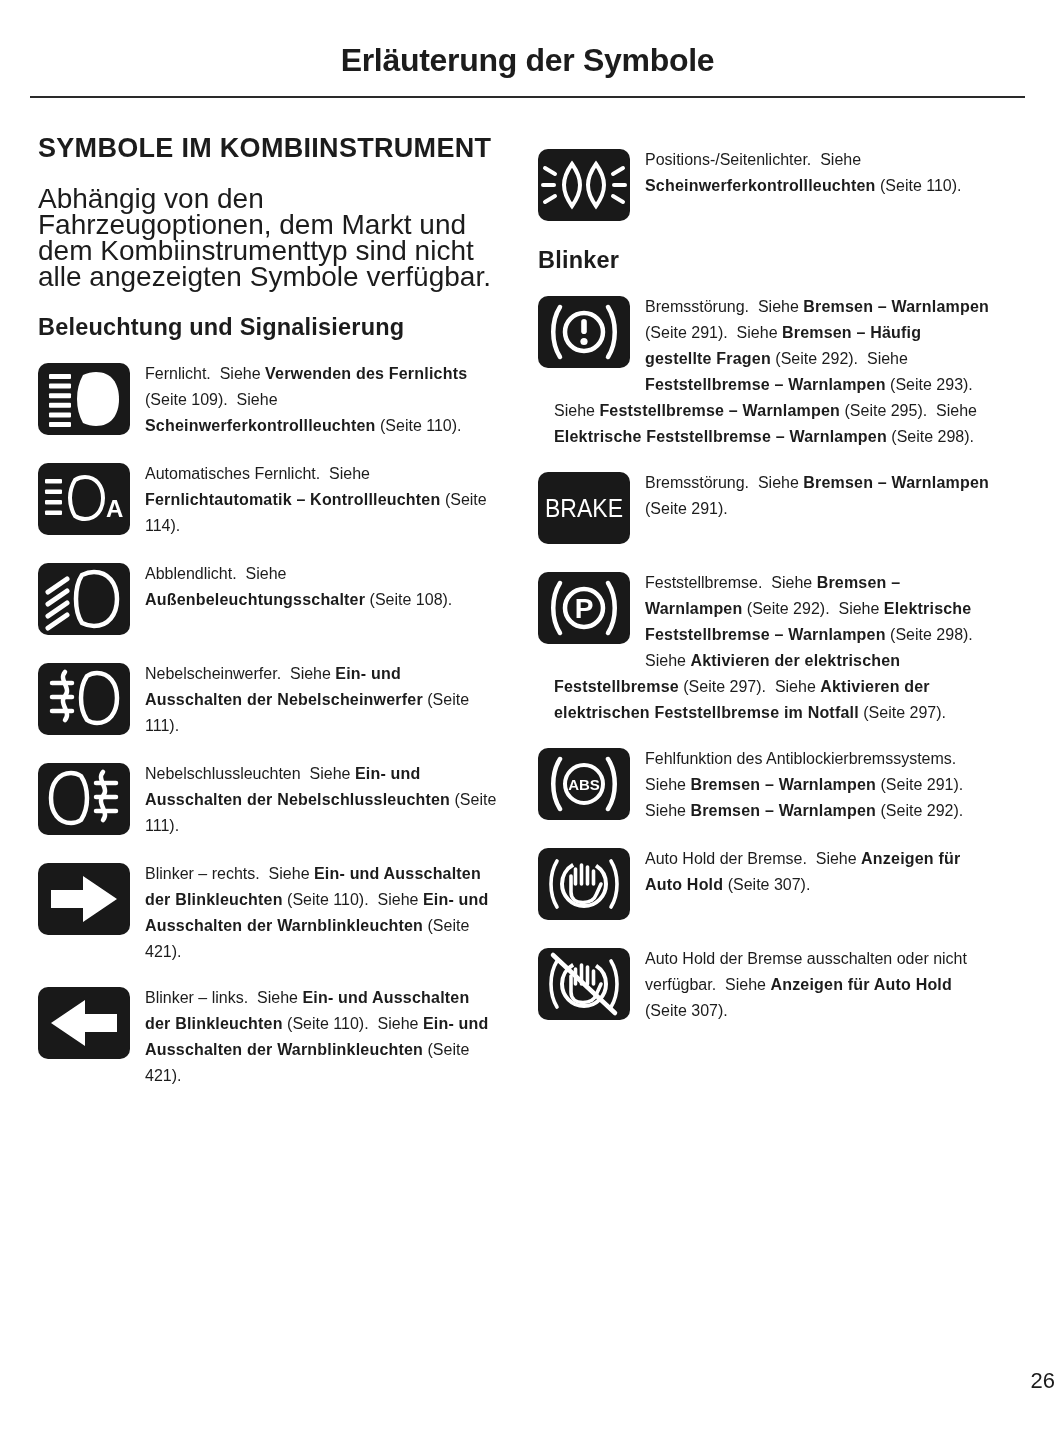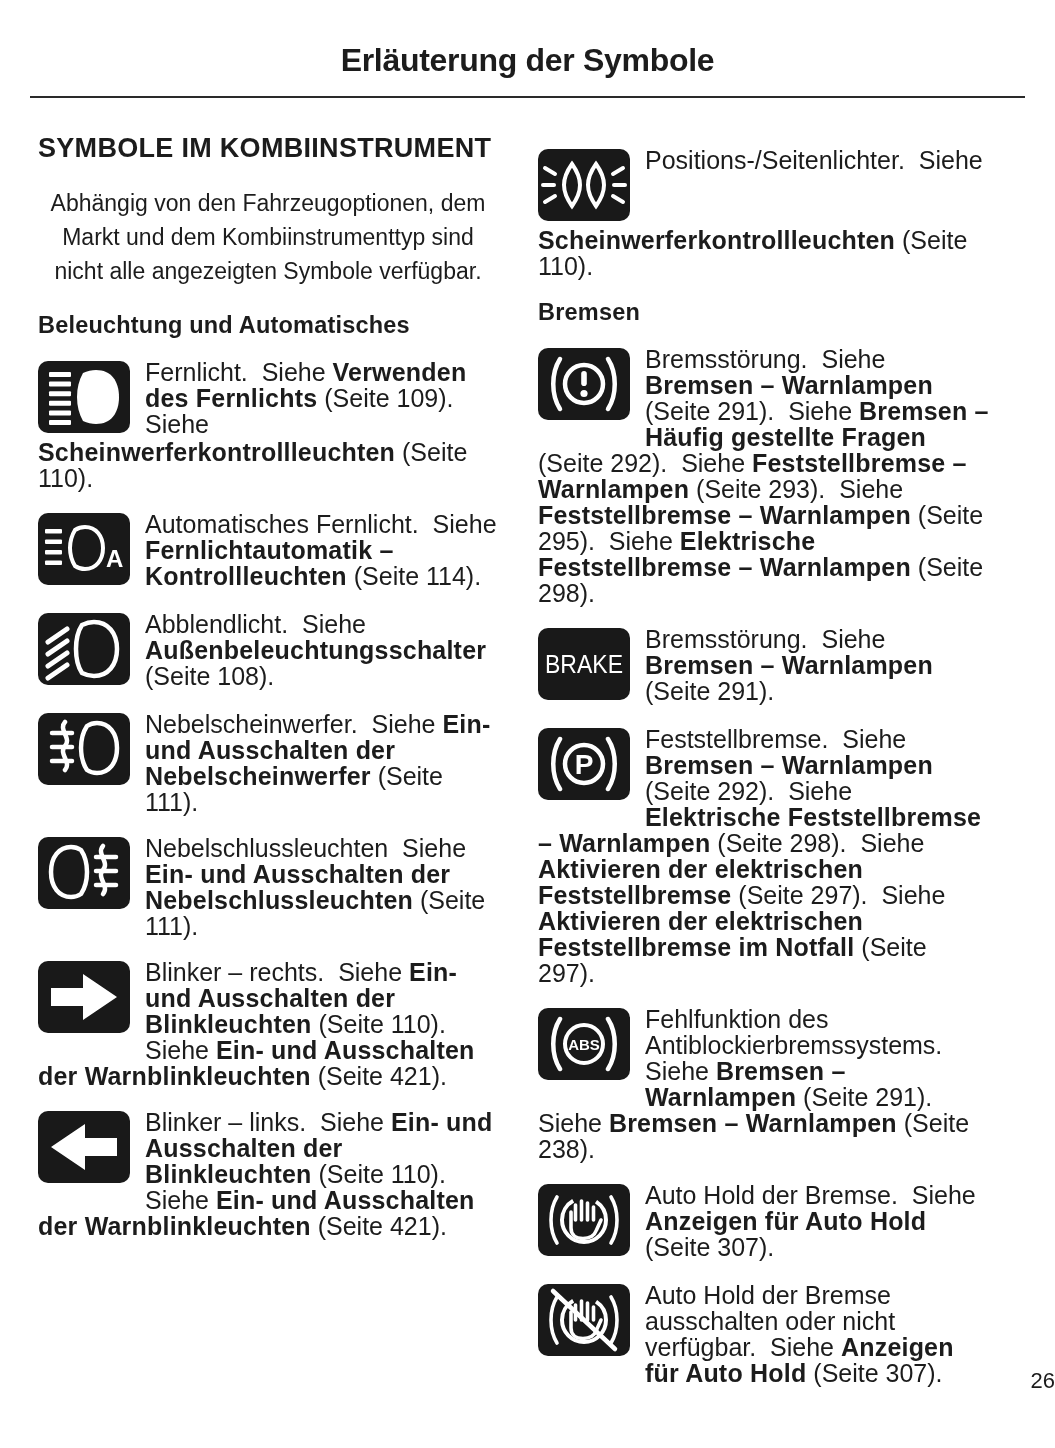--- a/index.html
+++ b/index.html
@@ -9,29 +9,29 @@
   }
   .title{
     position:absolute;top:30px;left:0;width:100%;text-align:center;
     font-size:32px;font-weight:bold;letter-spacing:-0.3px;margin-top:12px;
   }
   .rule{position:absolute;top:96px;left:30px;width:995px;border-top:2px solid #2a2a2a;height:0;}
   .col{position:absolute;}
   #col-left{left:38px;top:130px;width:460px;}
   #col-right{left:538px;top:147px;width:452px;}
   h1.section{font-size:27px;line-height:36px;font-weight:bold;margin:0 0 20px 0;letter-spacing:0.3px;}
-  p.intro{font-size:23px;line-height:34px;margin:0 0 24px 0;text-align:center;}
+  p.intro{font-size:28px;line-height:26px;margin:0 0 24px 0;}
   h2.subsection{font-size:23.5px;font-weight:bold;margin:0 0 20px 0;letter-spacing:0.2px;}
   .entry{margin-bottom:20px;clear:both;}
   .entry::after{content:"";display:block;clear:both;}
   .sym{
     float:left;width:92px;height:72px;background:#191919;border-radius:10px;
     margin:2px 15px 6px 0;
   }
-  .etext{font-size:25px;line-height:26px;white-space:pre-wrap;}
+  .etext{font-size:16px;line-height:26px;white-space:pre-wrap;padding-left:16px;}
   .etext b{font-weight:bold;letter-spacing:0.2px;}
   .page-number{position:absolute;top:1368px;left:0;width:100%;text-align:right;font-size:22px;}
   #icon-defs{position:absolute;width:0;height:0;overflow:hidden;}
 </style>
 </head>
 <body>
 
 <svg id="icon-defs" xmlns="http://www.w3.org/2000/svg" aria-hidden="true">
   <symbol id="high-beam-icon" viewBox="0 0 92 72">
     <path fill="#fff" d="M45 12 C49 10 54 9 58 9 C73 9 81 20 81 36 C81 52 73 63 58 63 C54 63 49 62 45 60 C41 53 39 45 39 36 C39 27 41 19 45 12 Z"></path>
@@ -165,21 +165,21 @@
     <path d="M15 7 L77 65" stroke="#fff" stroke-width="4.5" stroke-linecap="round"></path>
   </symbol>
 </svg>
 
 <div class="title">Erläuterung der Symbole</div>
 <div class="rule"></div>
 
 <div class="col" id="col-left">
   <h1 class="section">SYMBOLE IM KOMBIINSTRUMENT</h1>
   <p class="intro">Abhängig von den Fahrzeugoptionen, dem Markt und dem Kombiinstrumenttyp sind nicht alle angezeigten Symbole verfügbar.</p>
-  <h2 class="subsection">Beleuchtung und Automatisches</h2>
+  <h2 class="subsection">Beleuchtung und Signalisierung</h2>
   <div>
       <div class="entry">
         <svg class="sym" viewBox="0 0 92 72">
           <use href="#high-beam-icon" xlink:href="#high-beam-icon"></use>
         </svg>
         <div class="etext"><span>Fernlicht.  Siehe </span><b>Verwenden des Fernlichts</b><span> (Seite 109).  Siehe </span><b>Scheinwerferkontrollleuchten</b><span> (Seite 110).</span></div>
       </div>
       <div class="entry">
         <svg class="sym" viewBox="0 0 92 72">
           <use href="#auto-high-beam-icon" xlink:href="#auto-high-beam-icon"></use>
@@ -221,21 +221,21 @@
 
 <div class="col" id="col-right">
   <div>
       <div class="entry">
         <svg class="sym" viewBox="0 0 92 72">
           <use href="#position-lights-icon" xlink:href="#position-lights-icon"></use>
         </svg>
         <div class="etext"><span>Positions-/Seitenlichter.  Siehe </span><b>Scheinwerferkontrollleuchten</b><span> (Seite 110).</span></div>
       </div>
     </div>
-  <h2 class="subsection">Bremsen</h2>
+  <h2 class="subsection">Blinker</h2>
   <div>
       <div class="entry">
         <svg class="sym" viewBox="0 0 92 72">
           <use href="#brake-warning-icon" xlink:href="#brake-warning-icon"></use>
         </svg>
         <div class="etext"><span>Bremsstörung.  Siehe </span><b>Bremsen – Warnlampen</b><span> (Seite 291).  Siehe </span><b>Bremsen – Häufig gestellte Fragen</b><span> (Seite 292).  Siehe </span><b>Feststellbremse – Warnlampen</b><span> (Seite 293).  Siehe </span><b>Feststellbremse – Warnlampen</b><span> (Seite 295).  Siehe </span><b>Elektrische Feststellbremse – Warnlampen</b><span> (Seite 298).</span></div>
       </div>
       <div class="entry">
         <svg class="sym" viewBox="0 0 92 72">
           <use href="#brake-text-icon" xlink:href="#brake-text-icon"></use>
@@ -245,21 +245,21 @@
       <div class="entry">
         <svg class="sym" viewBox="0 0 92 72">
           <use href="#parking-brake-icon" xlink:href="#parking-brake-icon"></use>
         </svg>
         <div class="etext"><span>Feststellbremse.  Siehe </span><b>Bremsen – Warnlampen</b><span> (Seite 292).  Siehe </span><b>Elektrische Feststellbremse – Warnlampen</b><span> (Seite 298).  Siehe </span><b>Aktivieren der elektrischen Feststellbremse</b><span> (Seite 297).  Siehe </span><b>Aktivieren der elektrischen Feststellbremse im Notfall</b><span> (Seite 297).</span></div>
       </div>
       <div class="entry">
         <svg class="sym" viewBox="0 0 92 72">
           <use href="#abs-icon" xlink:href="#abs-icon"></use>
         </svg>
-        <div class="etext"><span>Fehlfunktion des Antiblockierbremssystems.  Siehe </span><b>Bremsen – Warnlampen</b><span> (Seite 291).  Siehe </span><b>Bremsen – Warnlampen</b><span> (Seite 238).</span></div>
+        <div class="etext"><span>Fehlfunktion des Antiblockierbremssystems.  Siehe </span><b>Bremsen – Warnlampen</b><span> (Seite 291).  Siehe </span><b>Bremsen – Warnlampen</b><span> (Seite 292).</span></div>
       </div>
       <div class="entry">
         <svg class="sym" viewBox="0 0 92 72">
           <use href="#auto-hold-icon" xlink:href="#auto-hold-icon"></use>
         </svg>
         <div class="etext"><span>Auto Hold der Bremse.  Siehe </span><b>Anzeigen für Auto Hold</b><span> (Seite 307).</span></div>
       </div>
       <div class="entry">
         <svg class="sym" viewBox="0 0 92 72">
           <use href="#auto-hold-off-icon" xlink:href="#auto-hold-off-icon"></use>

